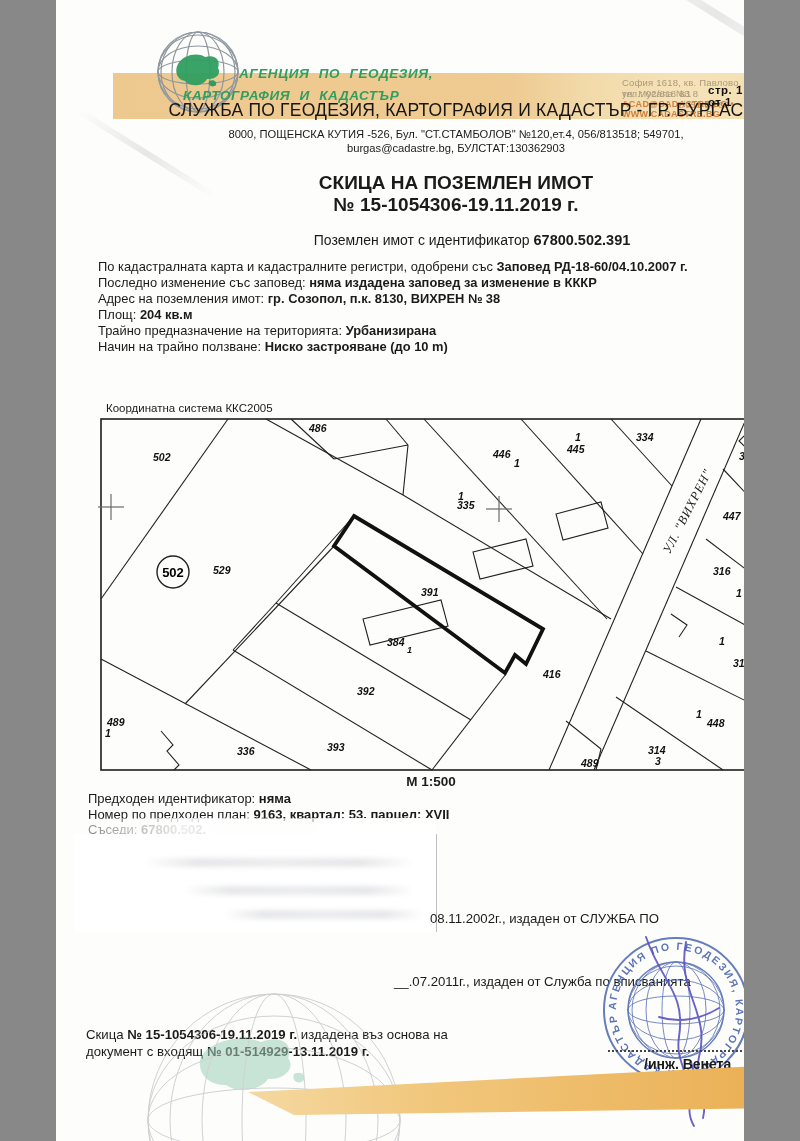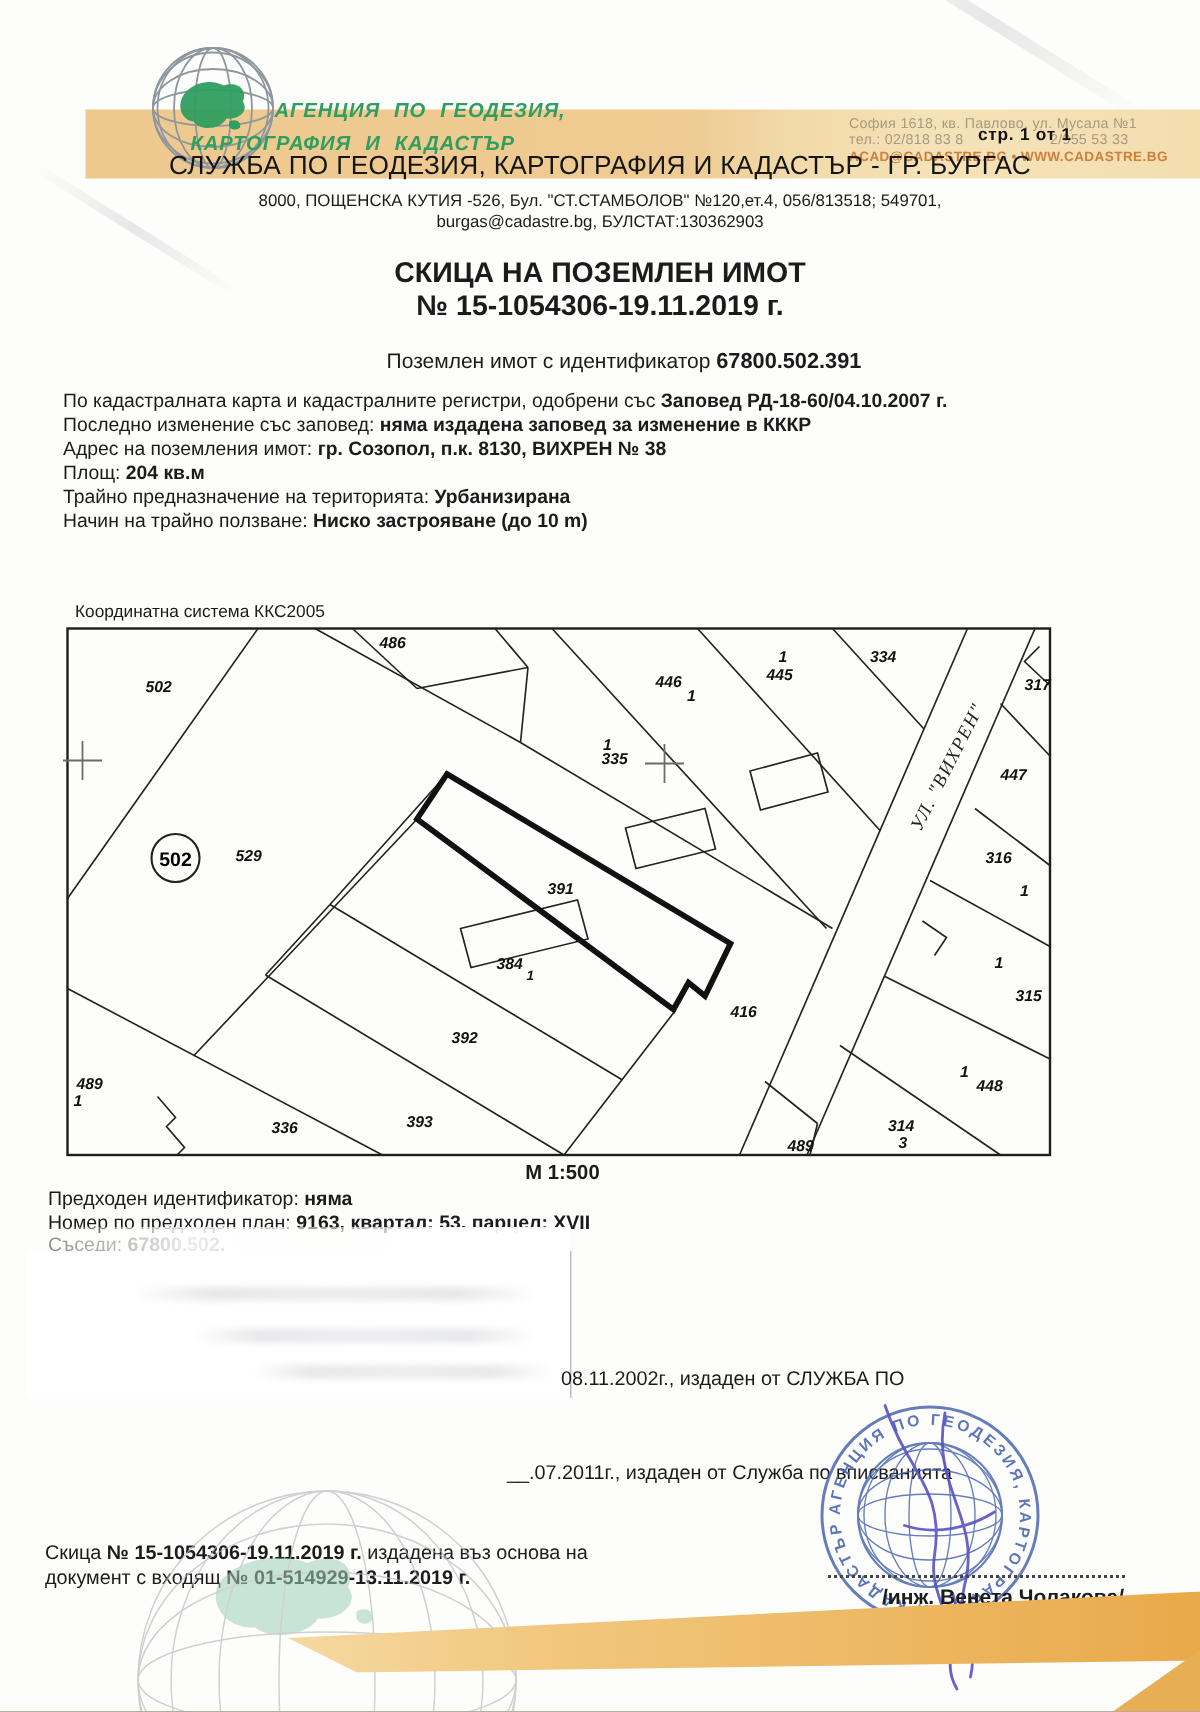--- a/index.html
+++ b/index.html
@@ -1,16 +1,16 @@
 <!DOCTYPE html>
 <html><head>
 <meta charset="utf-8">
 <style>
   html,body{margin:0;padding:0;background:#888;}
-  #page{position:relative;width:800px;height:1141px;background:#fdfdfb;overflow:hidden;
+  #page{position:relative;width:688px;height:1141px;background:#fdfdfb;overflow:hidden;
         font-family:"Liberation Sans",sans-serif;color:#1b1b1b;margin:0 auto;}
   .abs{position:absolute;}
   .b,.bb{font-weight:bold;}
   
   #band{left:57px;top:73px;width:743px;height:46px;
         background:linear-gradient(90deg,#eec98f,#eecb92 54%,#f2d9a8 63%,#f5e2b8 76%,#f3deb0);}
   #agency1{left:183px;top:66px;font-size:13.5px;font-weight:bold;font-style:italic;color:#2f9e5f;letter-spacing:.6px;word-spacing:5px;}
   #agency2{left:127px;top:88px;font-size:13.5px;font-weight:bold;font-style:italic;color:#2f9e5f;letter-spacing:.6px;word-spacing:5px;}
   #hq1,#hq2{font-size:9.5px;color:#a99a7c;letter-spacing:.2px;}
   #hq3{font-size:9px;font-weight:bold;color:#cf7f3a;letter-spacing:.3px;}

